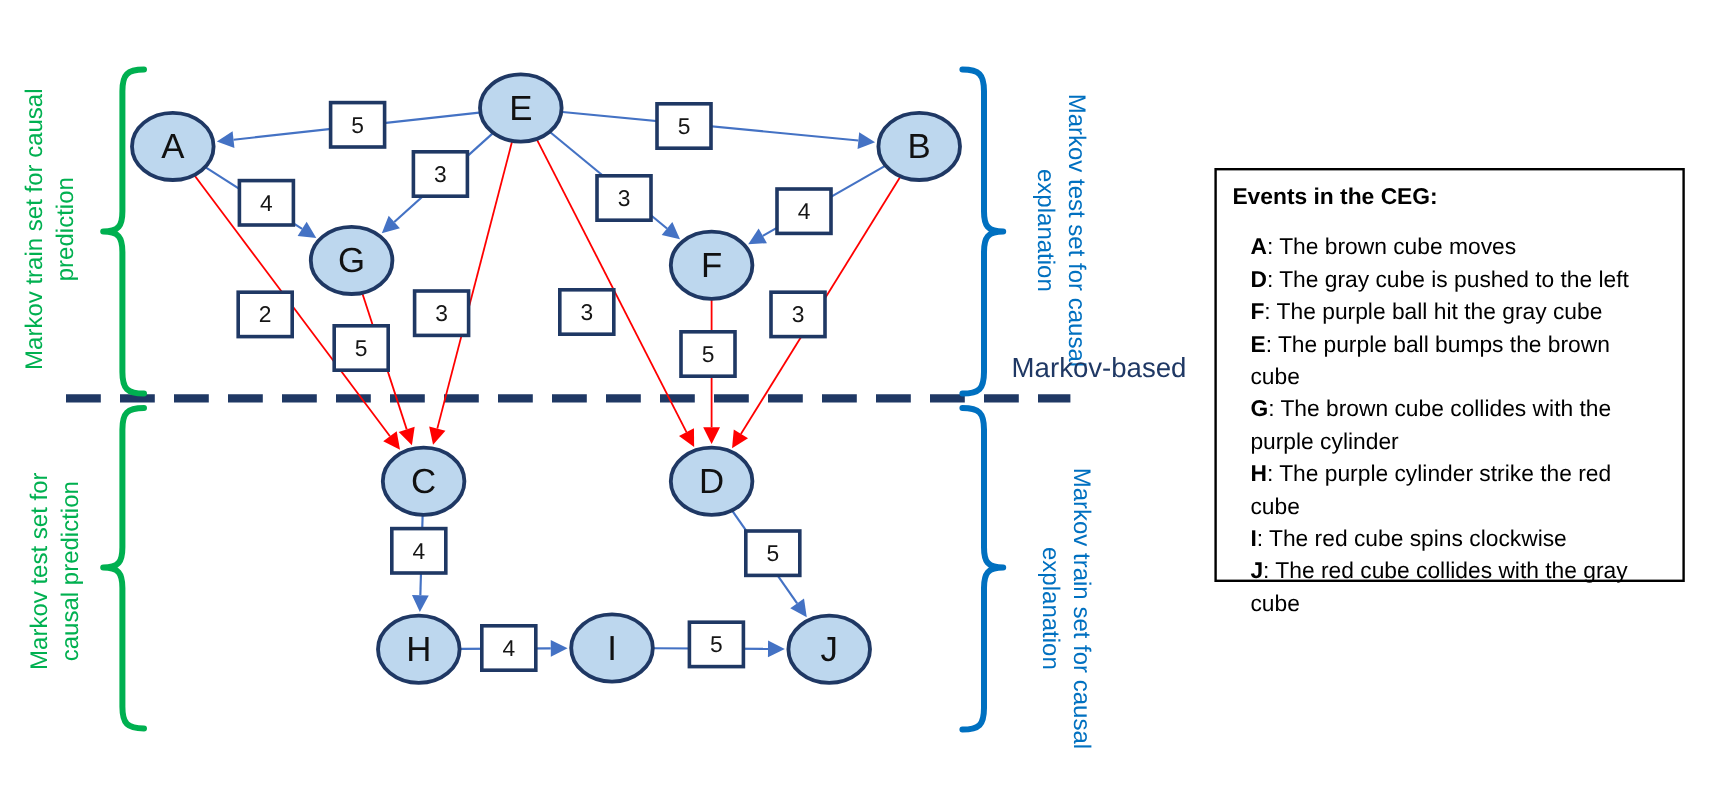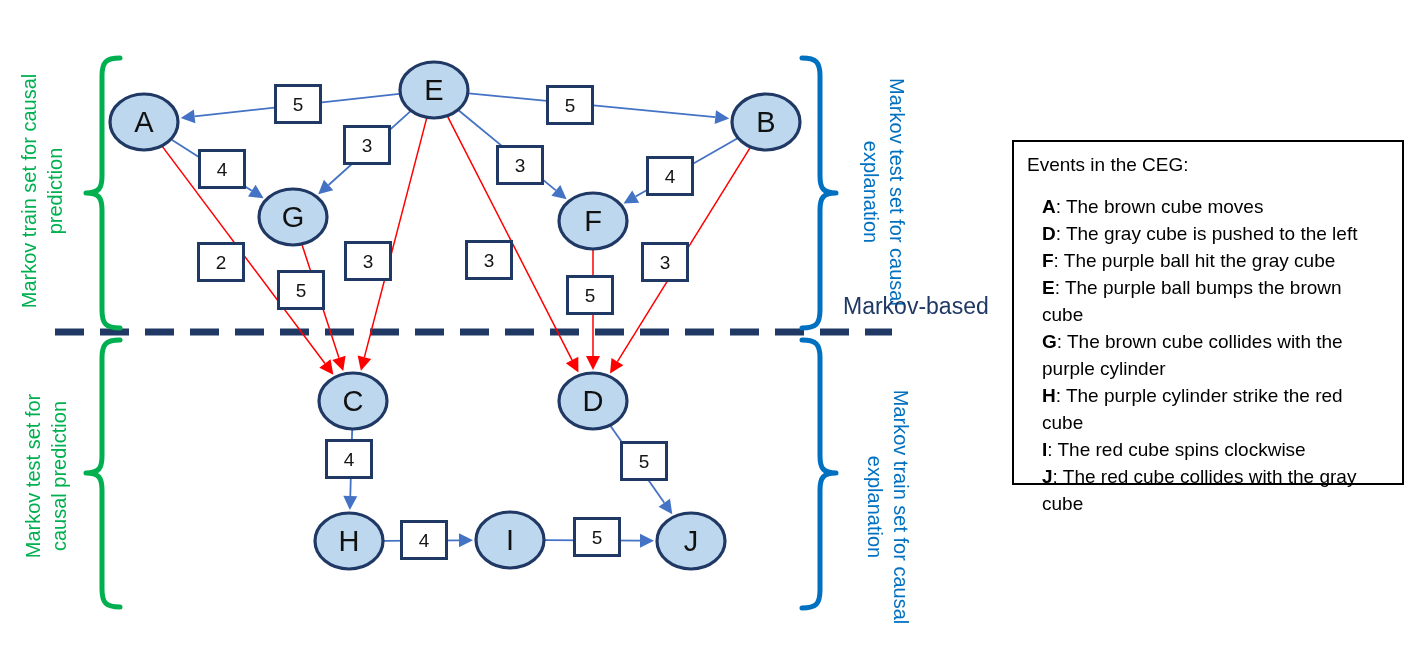--- a/index.html
+++ b/index.html
@@ -20,21 +20,21 @@
 
   .split-label { position:absolute; left:843px; top:289px; width:170px;
                  color: var(--navy,#1F3864); font-weight:normal;
                  font-size:23px; line-height:34px; }
   .split-label .l2 { padding-left:57px; }
 
   .legend { position:absolute; left:1012px; top:140px; width:392px; height:345px;
             box-sizing:border-box; border:2px solid var(--legendBorder,#000);
             background:#fff; padding:9px 4px 9px 13px;
             font-size:19px; line-height:27px; color:#000; }
-  .legend-title { font-weight:normal; }
+  .legend-title { font-weight:bold; }
   .legend ul { margin:15px; padding:0; list-style:none; }
   .legend b { font-weight:bold; }
 
   text { font-family:"Liberation Sans", sans-serif; }
 </style>
 </head>
 <body>
 
 <div class="canvas">
 

